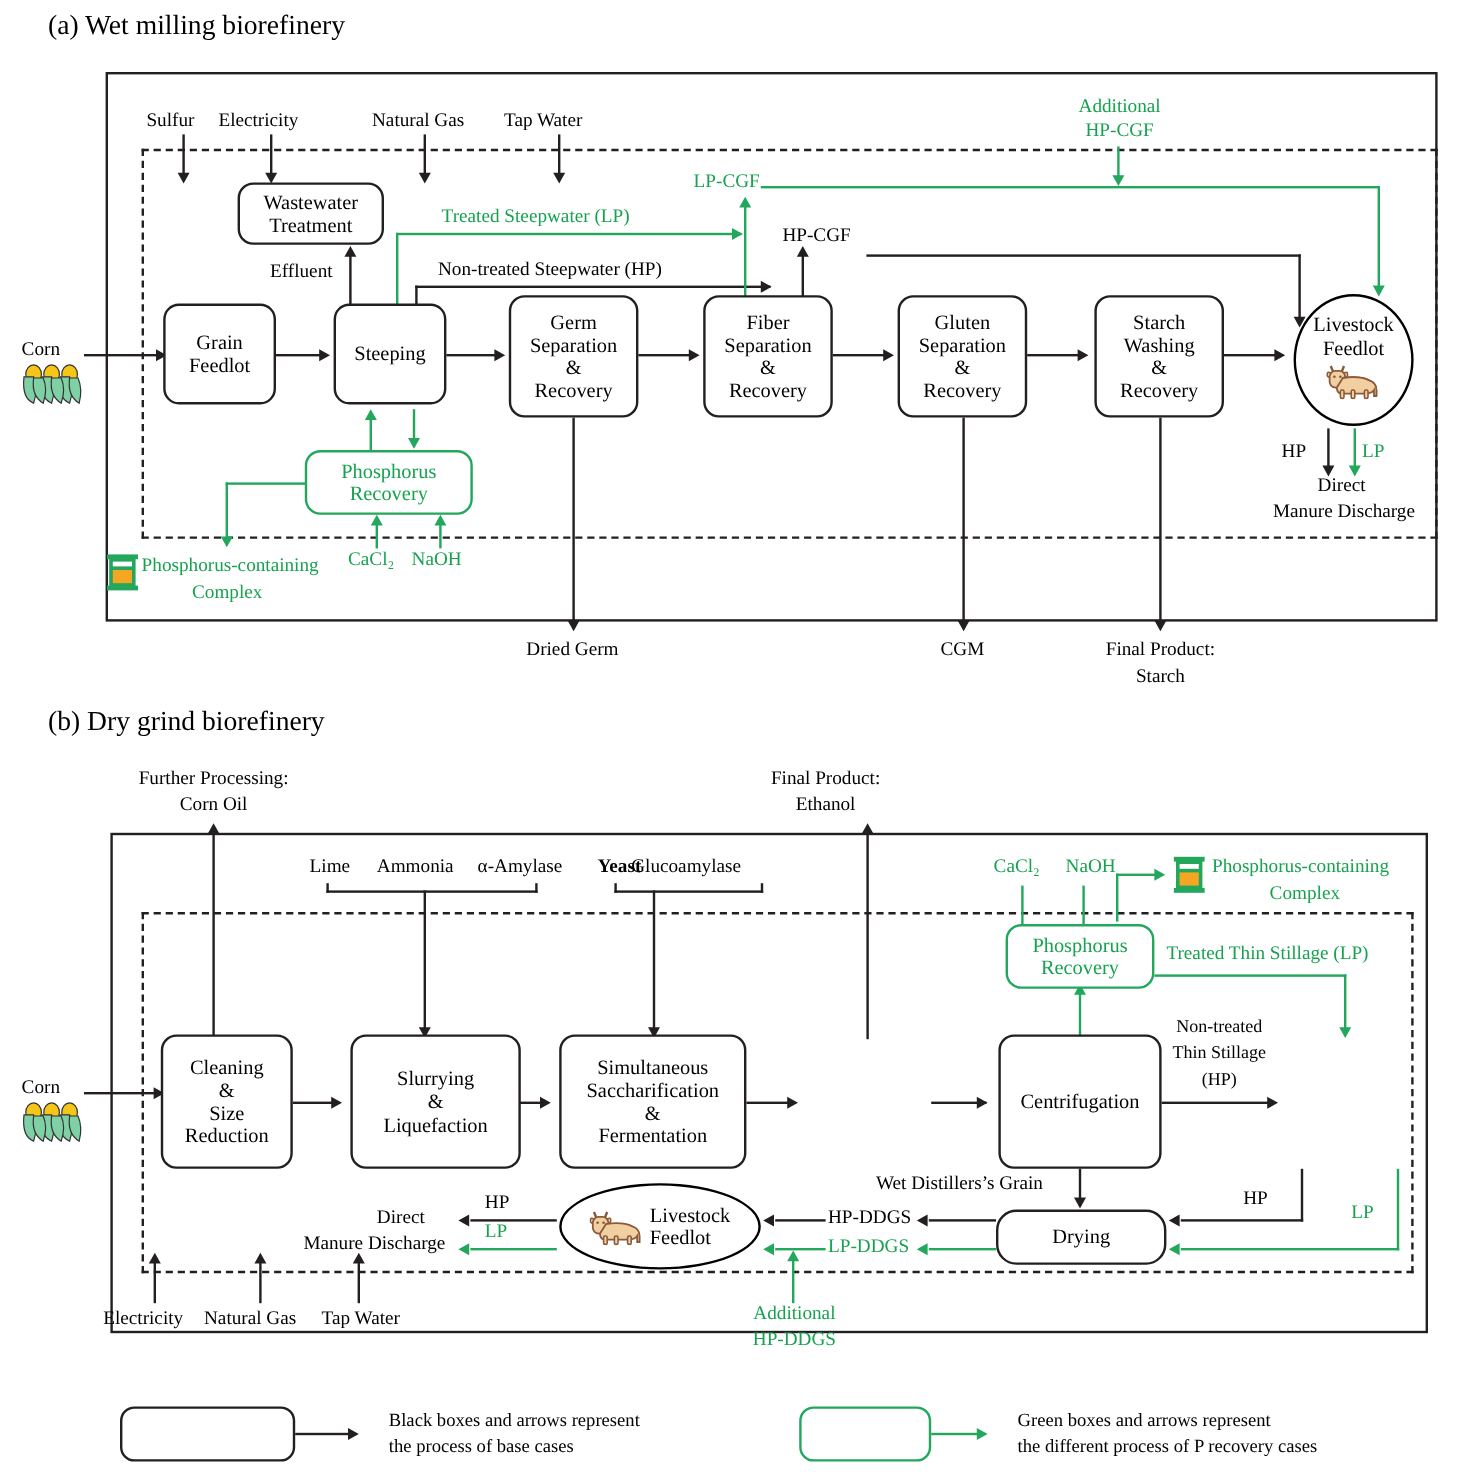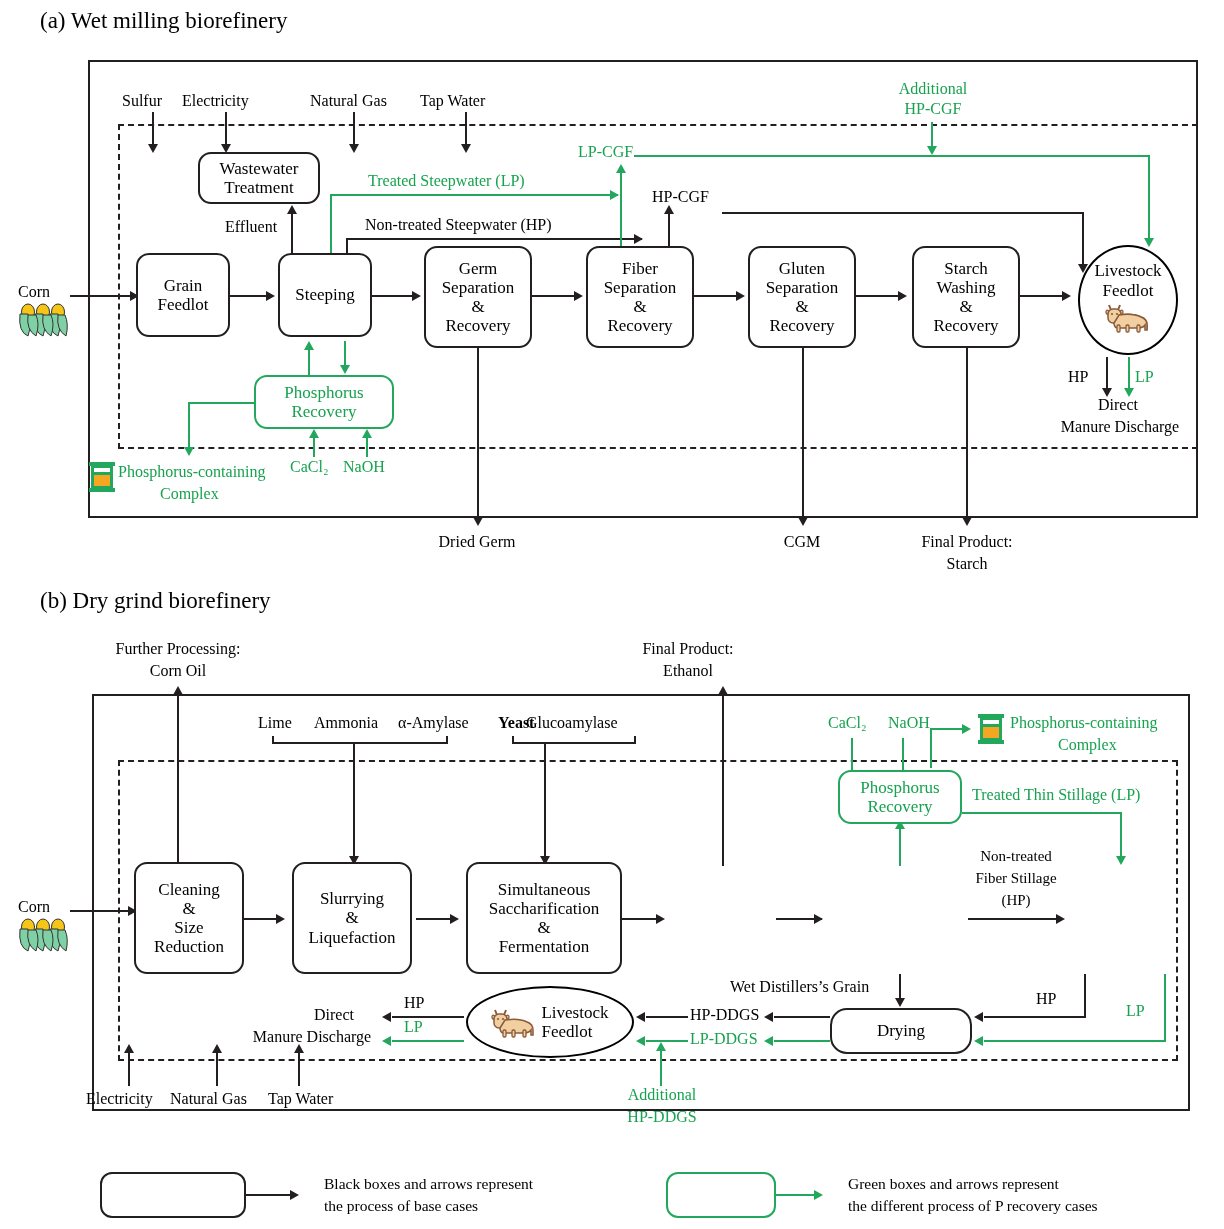--- a/index.html
+++ b/index.html
@@ -377,29 +377,32 @@
     <path d="M27 13 Q25 28 35 34 Q39 22 35 13 Z" fill="#7fd0a5" stroke="#333" stroke-width="1"></path>
     <path d="M42 13 Q40 28 50 34 Q53 22 49 13 Z" fill="#7fd0a5" stroke="#333" stroke-width="1"></path>
   </svg>
   <div class="h" style="left:70px; top:910px; width:66px;"></div>
   <div class="arw right" style="left:128px; top:906px;"></div>
 
   <div class="pbox" style="left:134px; top:862px; width:110px; height:112px;">
     <div><span>Cleaning</span><br><span>&amp;</span><br><span>Size</span><br><span>Reduction</span></div>
   </div>
 
-  <div class="pbox" style="left:292px; top:862px; width:120px; height:112px;">
+  <div class="pbox" style="left:292px; top:862px; width:142px; height:112px;">
     <div><span>Slurrying</span><br><span>&amp;</span><br><span>Liquefaction</span></div>
   </div>
 
   <div class="pbox" style="left:466px; top:862px; width:156px; height:112px;">
     <div><span>Simultaneous</span><br><span>Saccharification</span><br><span>&amp;</span><br><span>Fermentation</span></div>
   </div>
 
 
+  <div class="pbox" style="left:832px; top:862px; width:136px; height:112px;">
+    <span>Centrifugation</span>
+  </div>
 
 
   <div class="pbox" style="left:830px; top:1008px; width:142px; height:46px;border-radius:17px;">
     <span>Drying</span>
   </div>
 
   <div class="ellipse" style="left:466px; top:986px; width:168px; height:72px;">
     <div style="display:flex; align-items:center; gap:4px;">
       <svg class="cow-icon" width="46" height="32" viewBox="0 0 46 32">
         <path d="M6 9 L4 4 M13 9 L15 4" stroke="#8a5a3b" stroke-width="2" fill="none"></path>
@@ -422,21 +425,21 @@
   <div class="h" style="left:416px; top:918px; width:36px;"></div>
   <div class="arw right" style="left:450px; top:914px;"></div>
   <div class="h" style="left:622px; top:918px; width:36px;"></div>
   <div class="arw right" style="left:656px; top:914px;"></div>
   <div class="h" style="left:776px; top:918px; width:46px;"></div>
   <div class="arw right" style="left:814px; top:914px;"></div>
   <div class="h" style="left:968px; top:918px; width:94px;"></div>
   <div class="arw right" style="left:1056px; top:914px;"></div>
 
   <div class="lbl c sm" style="left:966px; top:848px; width:100px;">Non-treated</div>
-  <div class="lbl c sm" style="left:960px; top:870px; width:112px;">Fiber Stillage</div>
+  <div class="lbl c sm" style="left:960px; top:870px; width:112px;">Thin Stillage</div>
   <div class="lbl c sm" style="left:966px; top:892px; width:100px;">(HP)</div>
 
   <div class="lbl" style="left:730px; top:978px;">Wet Distillers’s Grain</div>
   <div class="v" style="left:899px; top:974px; height:26px;"></div>
   <div class="arw down" style="left:895px; top:998px;"></div>
 
   <div class="lbl" style="left:1036px; top:990px;">HP</div>
   <div class="v" style="left:1084px; top:974px; height:44px;"></div>
   <div class="h" style="left:984px; top:1016px; width:102px;"></div>
   <div class="arw left" style="left:974px; top:1012px;"></div>

